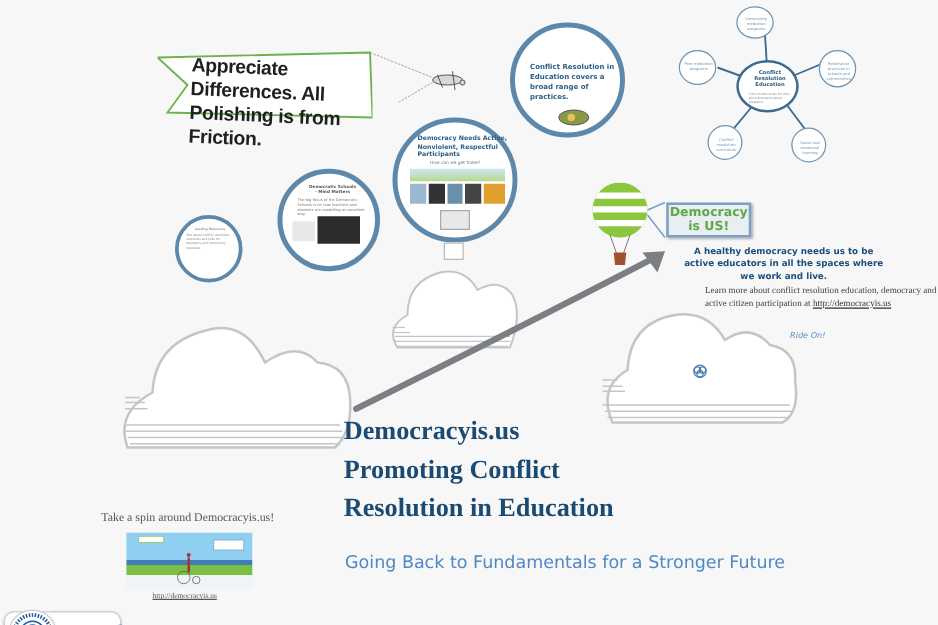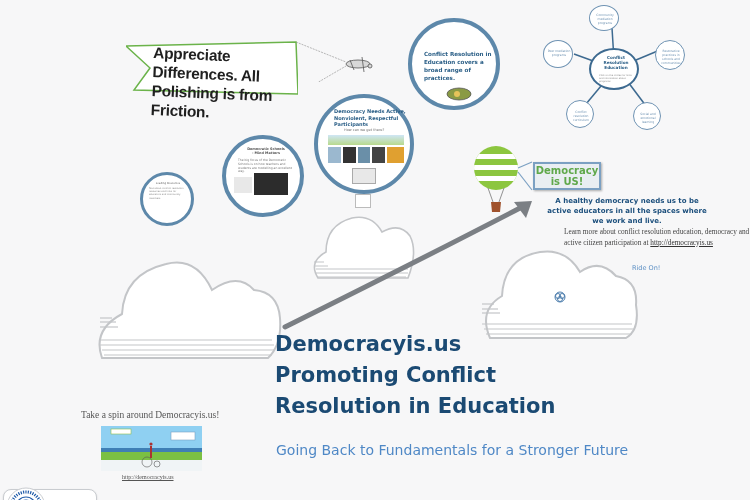--- a/index.html
+++ b/index.html
@@ -41,25 +41,25 @@
   }
   .healthy {
     position:absolute; left:547px; top:196px; width:160px;
     font-size:7px; line-height:10px; font-weight:bold; color:#1c4f7c;text-align:center;
   }
   .learn {
     position:absolute; left:564px; top:227px; width:190px;
     font-family:"Liberation Serif", serif; font-size:7.3px; line-height:10.5px; color:#444;
   }
   .learn a { color:#333; text-decoration:underline; }
-  .ride { position:absolute; left:632px; top:264px; font-size:6.5px; color:#5c8fc4; }
+  .ride { position:absolute; left:632px; top:264px; font-size:6.5px; color:#5c8fc4;font-style:italic; }
 
   .title-block {
     position:absolute; left:275px; top:329px; width:340px;
-    color:#1b4a73; font-weight:bold; font-size:21px; line-height:31px;
+    color:#1b4a73; font-weight:bold; font-size:21px; line-height:31px;font-family:Liberation Serif, serif;
   }
   .subtitle {
     position:absolute; left:276px; top:442px; font-size:14px; color:#4f88c6;
   }
   .spin { position:absolute; left:81px; top:410px; font-family:"Liberation Serif", serif; font-size:9.5px; color:#555; }
   .spin-img { position:absolute; left:101px; top:426px; width:101px; height:45px; overflow:hidden; }
   .spin-link { position:absolute; left:122px; top:474px; font-family:"Liberation Serif", serif; font-size:6px; color:#555; text-decoration:underline; }
 
   .prezi-badge {
     position:absolute; left:3px; top:453px; width:94px; height:41px;

